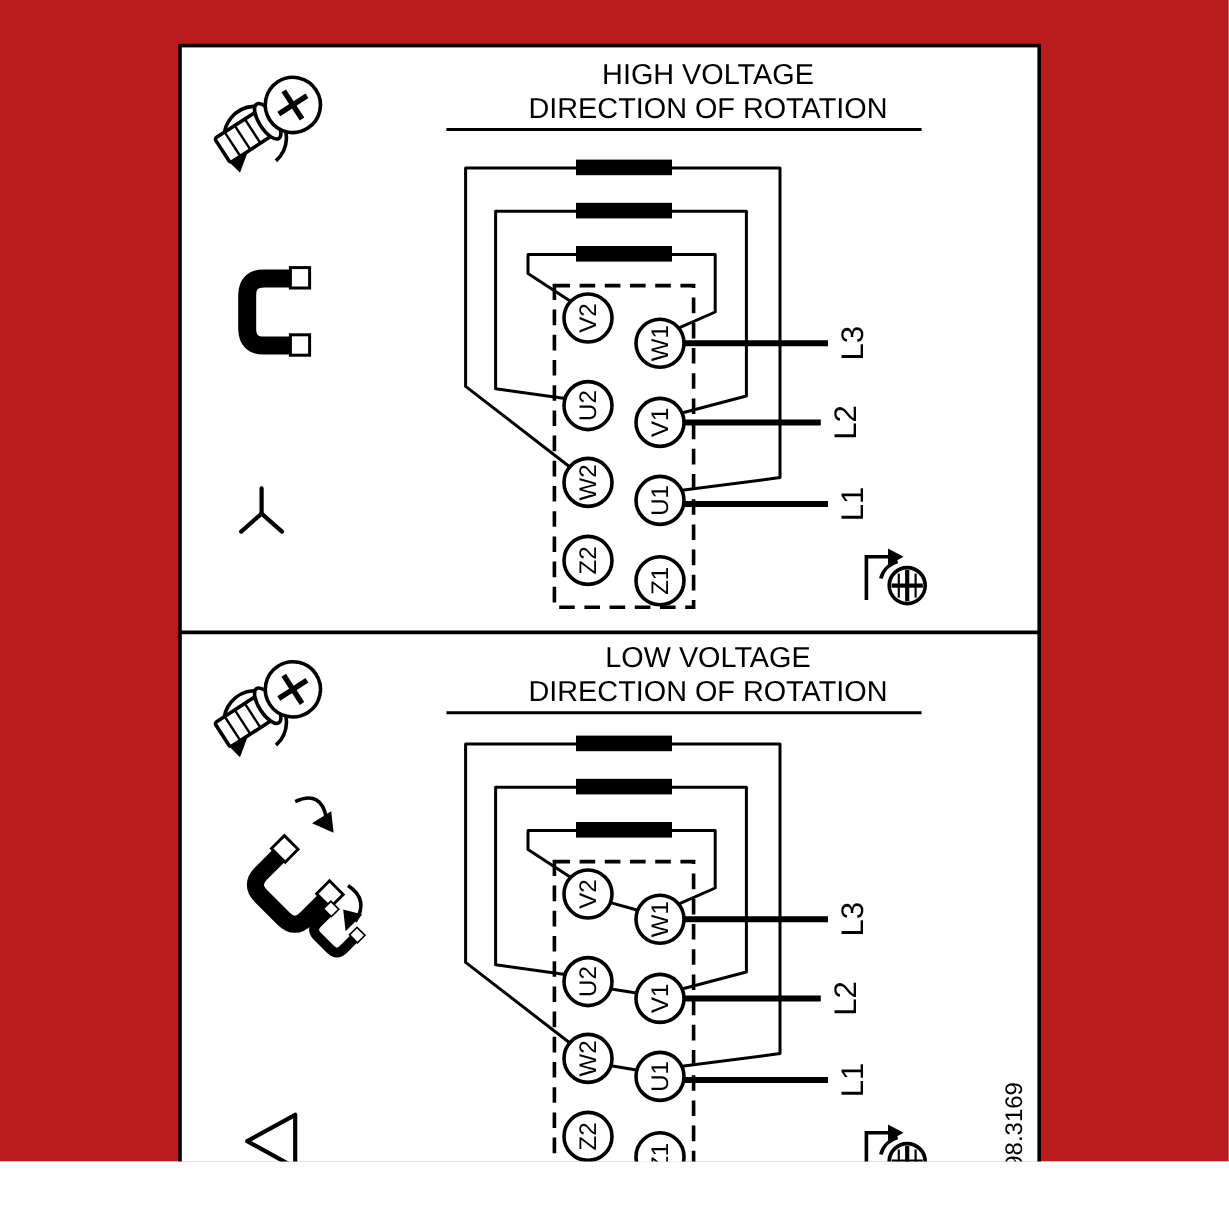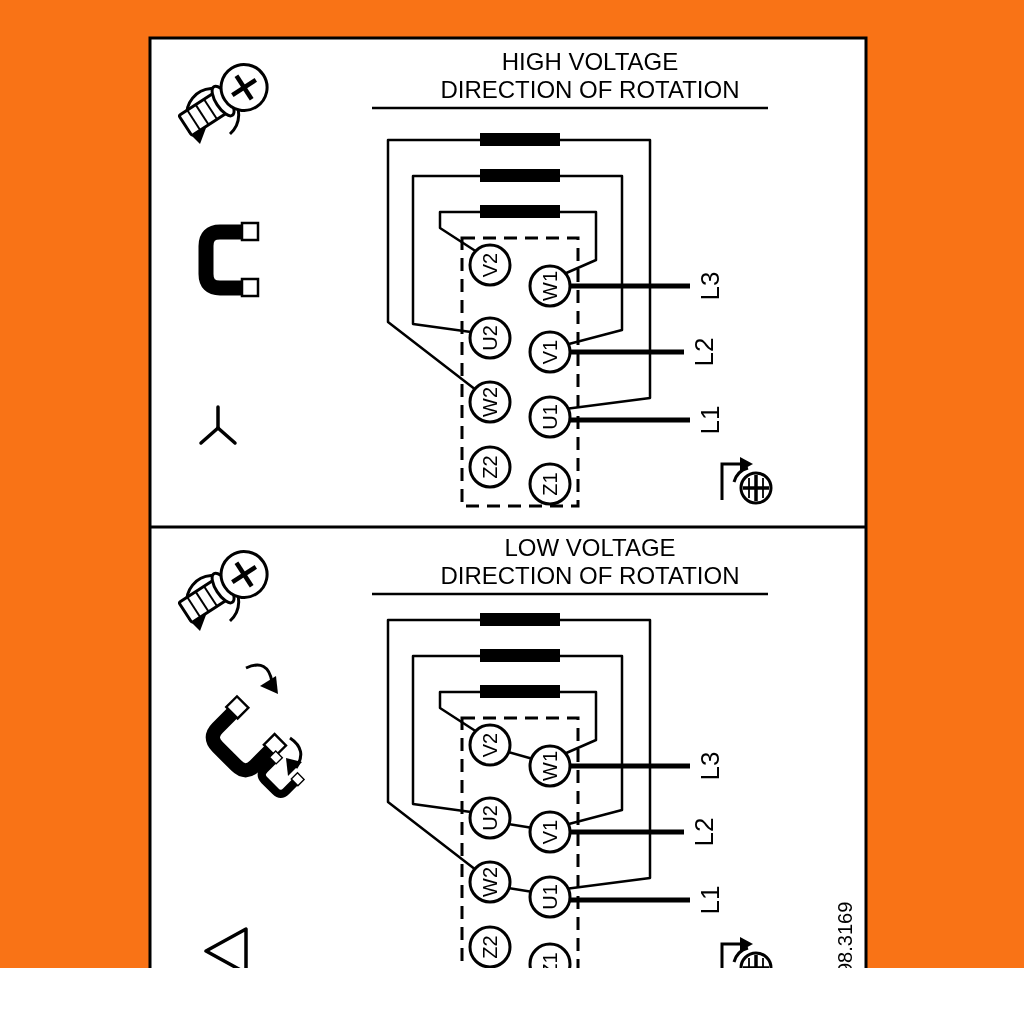--- a/index.html
+++ b/index.html
@@ -1,20 +1,20 @@
 <!DOCTYPE html>
 <html><head>
 <meta charset="utf-8">
 <style>
   html, body { margin: 0; padding: 0; background: #ffffff; }
   .canvas {
     position: relative;
     width: 1024px;
     height: 968px;
-    background: #f97316;
+    background: #b91c1c;
     font-family: "Liberation Sans", sans-serif;
   }
   svg { position: absolute; inset: 0; }
   .frame   { fill: #ffffff; stroke: #000000; stroke-width: 3; }
   .divider { stroke: #000000; stroke-width: 3; }
   .wire    { fill: none; stroke: #000000; stroke-width: 2.5; stroke-linejoin: round; }
   .lead    { fill: none; stroke: #000000; stroke-width: 5; }
   .bar     { fill: #000000; }
   .tbox    { fill: none; stroke: #000000; stroke-width: 3; stroke-dasharray: 13 8; }
   .term    { fill: #ffffff; stroke: #000000; stroke-width: 3; }

